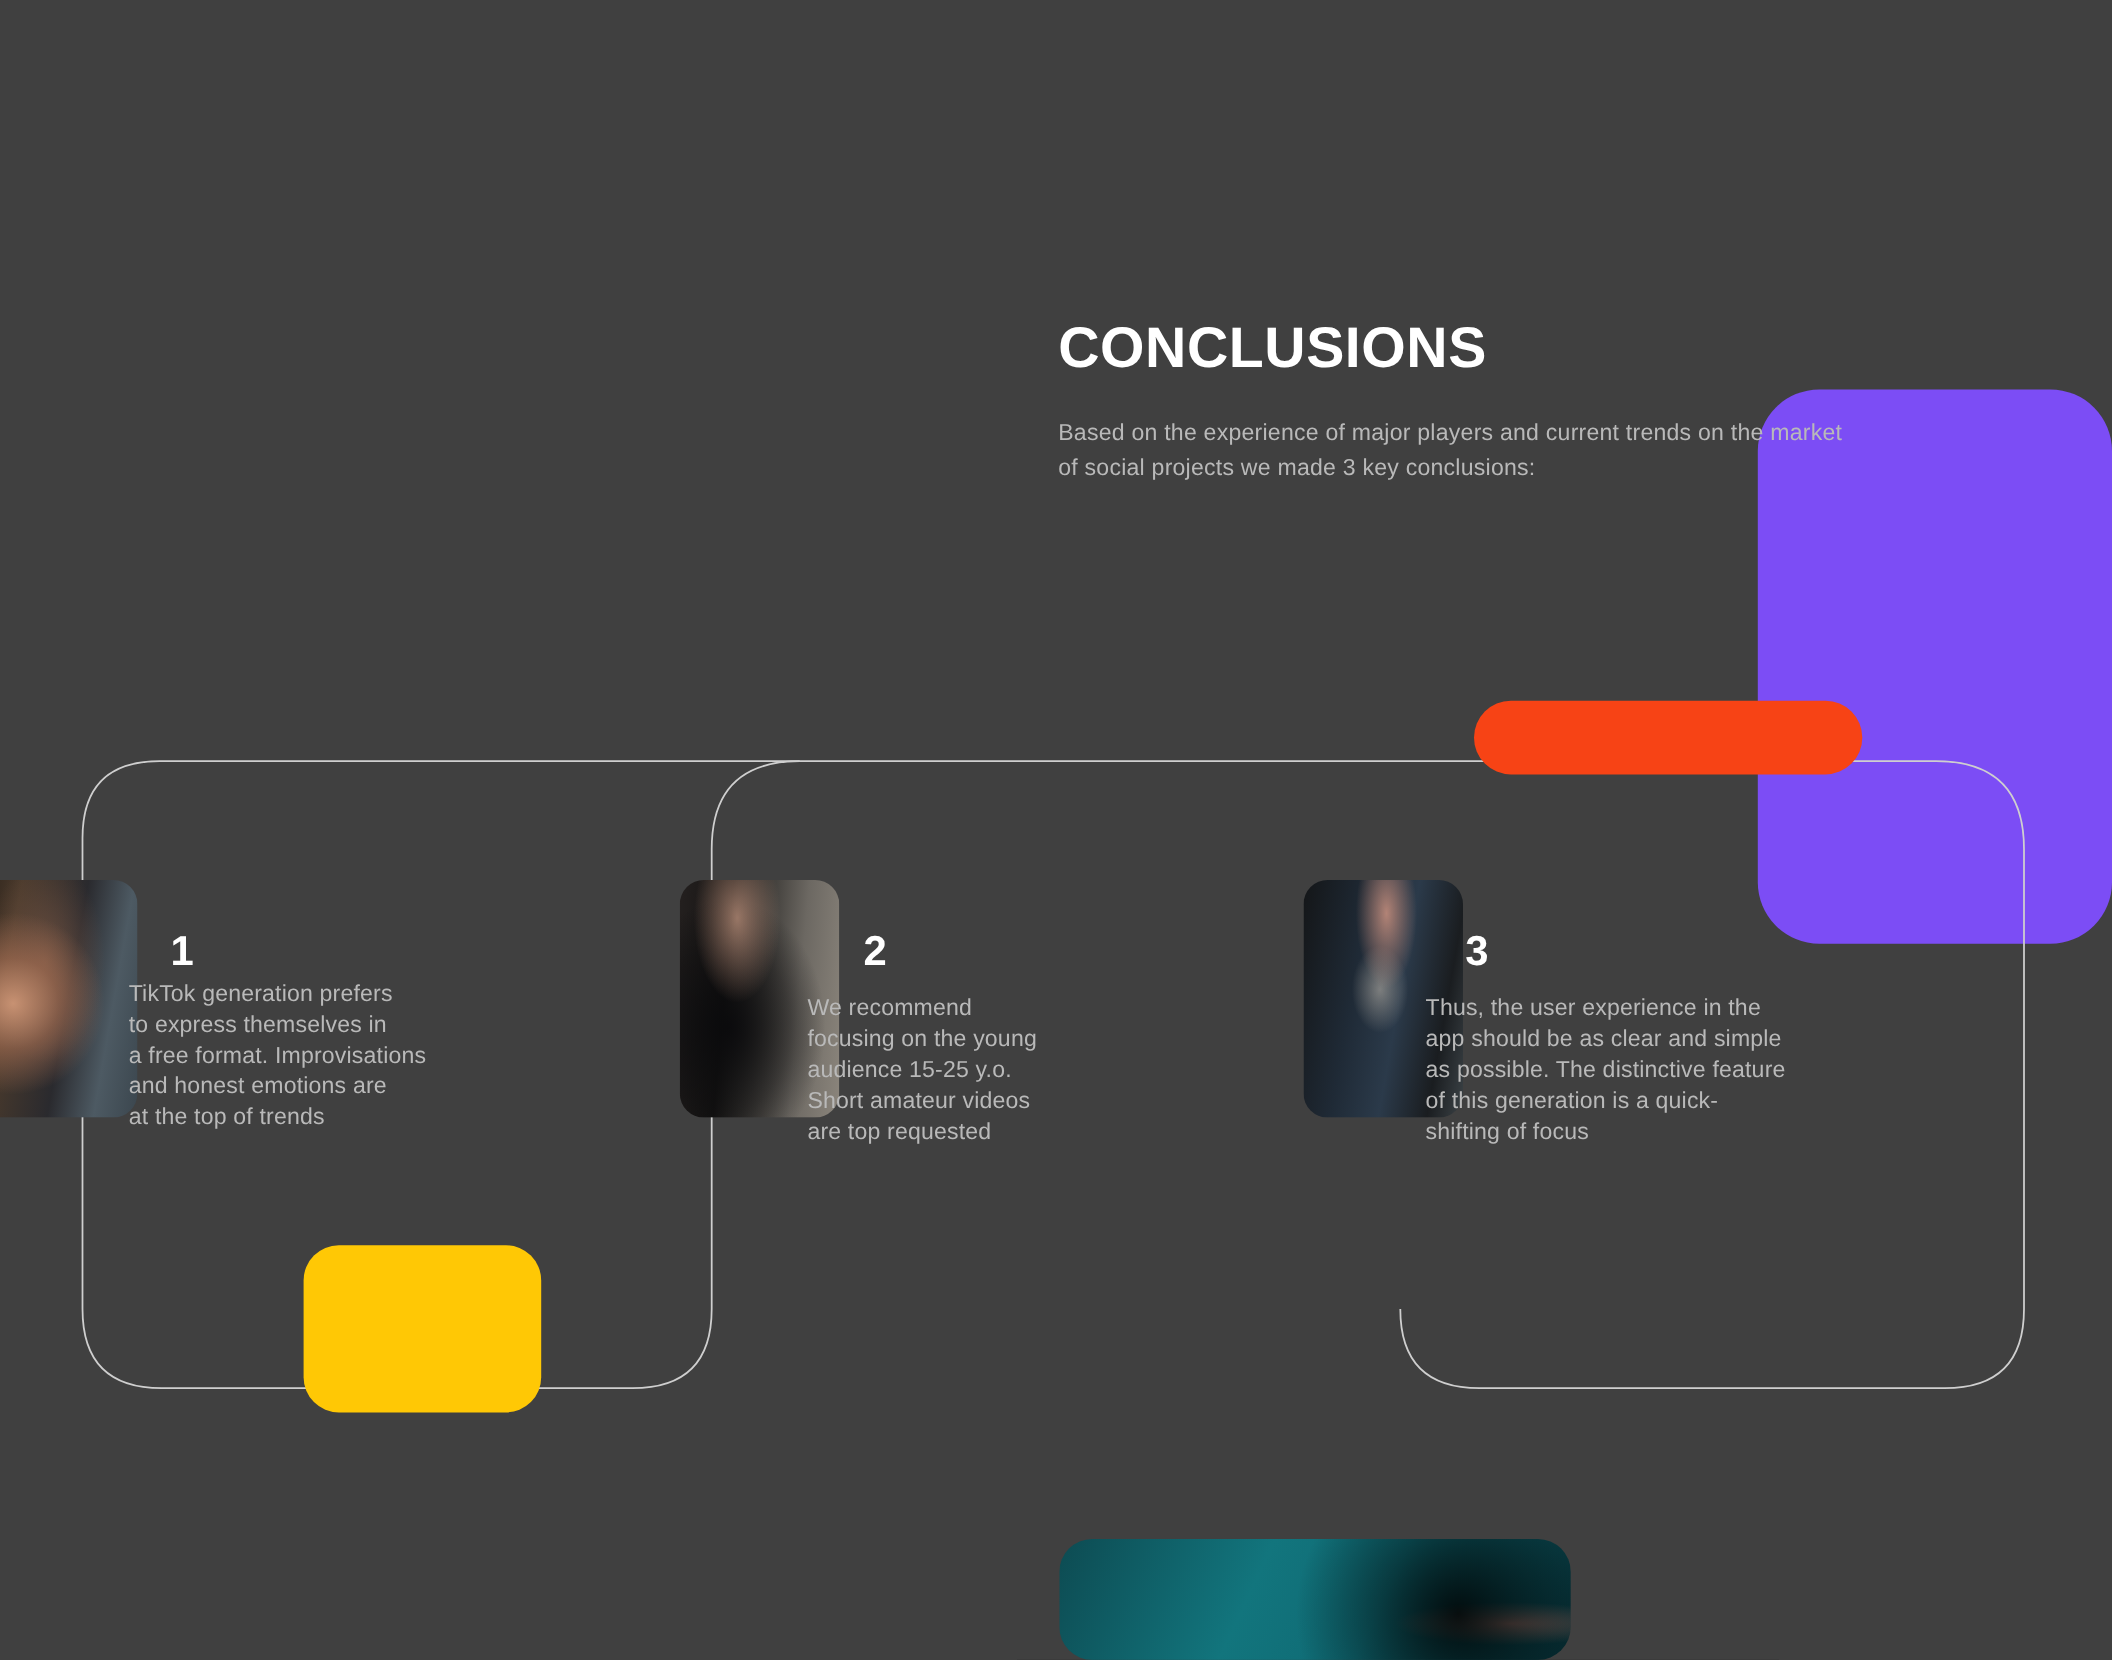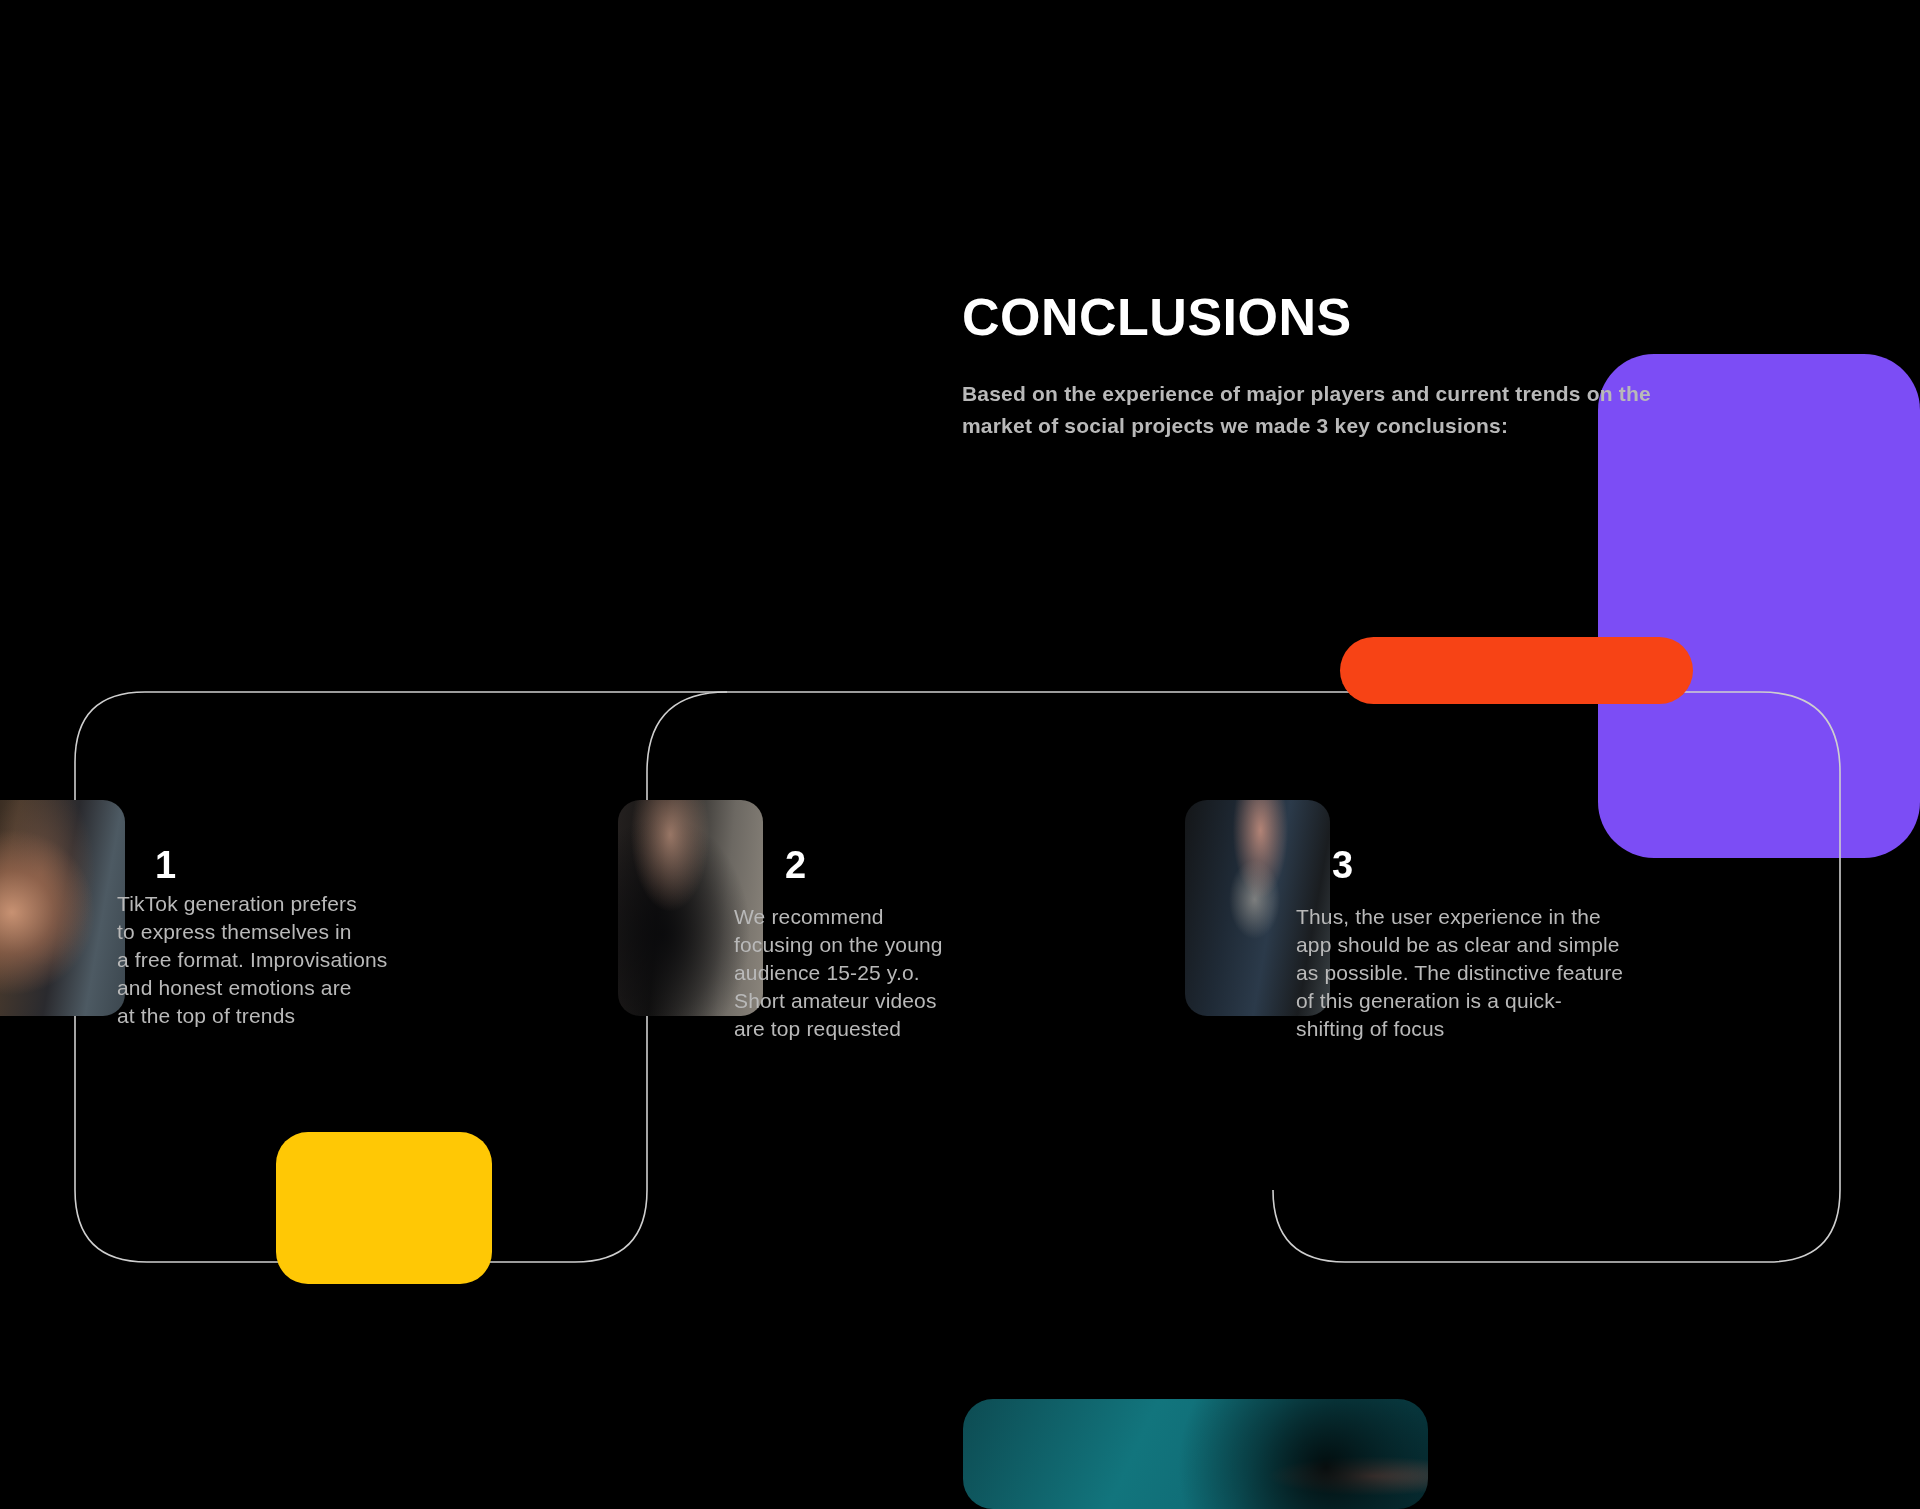--- a/index.html
+++ b/index.html
@@ -2,21 +2,21 @@
 <html><head>
 <meta charset="utf-8">
 <style>
   * { margin:0; padding:0; box-sizing:border-box; }
   html, body {
     width:1920px; height:1509px;
     background:#191919;
     overflow:hidden;
     font-family:"Liberation Sans", sans-serif;
   }
-  .stage { position:relative; width:1920px; height:1509px; background:#000000; overflow:hidden; }
+  .stage { position:relative; width:1920px; height:1509px; background:#404040; overflow:hidden; }
 
   
   .shape { position:absolute; }
   .purple-block {
     left:1598px; top:354px; width:322px; height:504px;
     background:#7C4DF5; border-radius:56px;
   }
   .orange-pill {
     left:1340px; top:637px; width:353px; height:67px;
     background:#F74315; border-radius:34px;
@@ -38,21 +38,21 @@
   .connector { position:absolute; left:0; top:0; width:1920px; height:1509px; pointer-events:none; }
 
   
   .header { position:absolute; left:962px; top:290px; width:760px; }
   .title {
     font-size:52px; font-weight:700; letter-spacing:0.5px;
     color:#ffffff; line-height:1.05;
   }
   .subtitle {
     margin-top:33px;
-    font-size:21px; font-weight:700; line-height:1.53;
+    font-size:21px; font-weight:400; line-height:1.53;
     color:#b9b9b9; letter-spacing:.2px; max-width:730px;
   }
 
   
   .card { position:absolute; }
   .card-photo {
     position:absolute; width:145px; height:216px; border-radius:22px;
     overflow:hidden;
   }
   .card-num {

